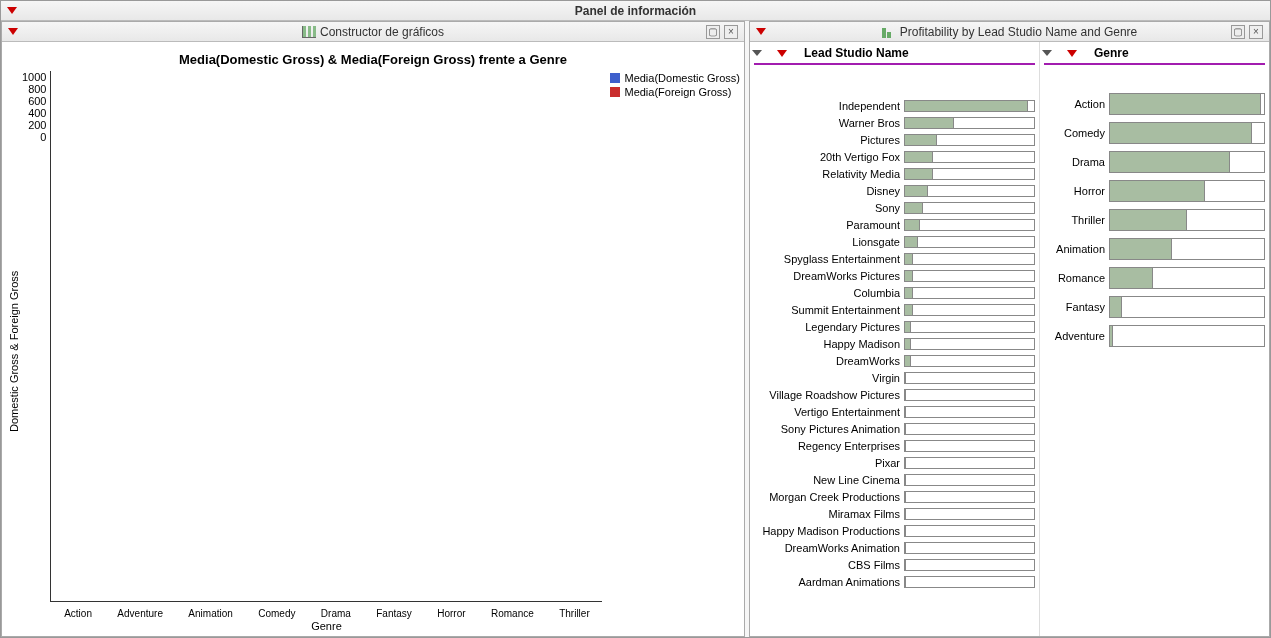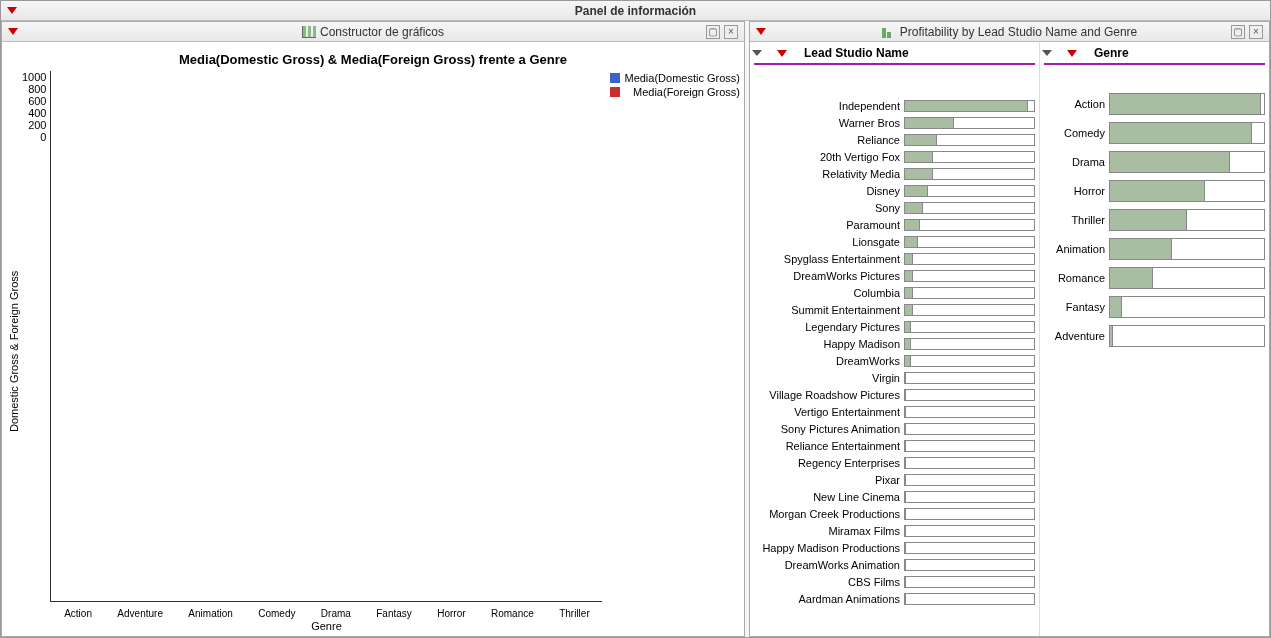--- a/index.html
+++ b/index.html
@@ -31,21 +31,21 @@
   .ylabels { display:flex; flex-direction:column; justify-content:flex-start; align-items:flex-end; padding:0 4px 0 0; font-size:11px; height:100%; }
   .plot { flex:1; border-left:1px solid #333; border-bottom:1px solid #333; position:relative; margin-bottom:18px; }
   .bars { position:absolute; left:0; bottom:0; width:100%; height:100%; display:flex; align-items:flex-end; justify-content:space-around; padding:0 6px; }
   .bar-group { display:flex; align-items:flex-end; gap:3px; }
   .bar { width:14px; }
   .bar.blue { background:#3e5fcc; }
   .bar.red  { background:#c92d2d; }
   .xlabels { position:absolute; left:0; bottom:-18px; width:100%; display:flex; justify-content:space-around; font-size:10px; }
   .xaxis-title { text-align:center; font-size:11px; margin-top:0px; }
   .legend { position:absolute; right:4px; top:30px; font-size:11px; }
-  .legend-row { display:flex; align-items:center; gap:4px; margin-bottom:2px;justify-content:space-between; }
+  .legend-row { display:flex; align-items:center; gap:4px; margin-bottom:2px; }
   .swatch { width:10px; height:10px; display:inline-block; }
   .swatch.blue { background:#3e5fcc; }
   .swatch.red  { background:#c92d2d; }
   
   .right-body { display:flex; width:100%; }
   .subpanel { flex:1; border-right:1px solid #ddd; display:flex; flex-direction:column; padding:2px 4px; overflow:hidden; }
   .subpanel:last-child { border-right:none; }
   .sub-header { display:flex; align-items:center; gap:17px; font-weight:bold; font-size:12px; border-bottom:2px solid #a21caf; padding:2px 0 3px 0; margin-bottom:4px; }
   .disc-btn { width:0;height:0;border-top:5px solid transparent; border-bottom:5px solid transparent; border-left:6px solid #555; transform:rotate(90deg); display:inline-block; cursor:pointer;}
   .rowbar { display:flex; align-items:center; height:17px; }
@@ -197,21 +197,21 @@
                   <div class="hbar" style="width: 95%;"></div>
                 </div>
               </div>
               <div class="rowbar">
                 <div class="lbl">Warner Bros</div>
                 <div class="hbar-wrap">
                   <div class="hbar" style="width: 38%;"></div>
                 </div>
               </div>
               <div class="rowbar">
-                <div class="lbl">Reliance</div>
+                <div class="lbl">Pictures</div>
                 <div class="hbar-wrap">
                   <div class="hbar" style="width: 25%;"></div>
                 </div>
               </div>
               <div class="rowbar">
                 <div class="lbl">20th Vertigo Fox</div>
                 <div class="hbar-wrap">
                   <div class="hbar" style="width: 22%;"></div>
                 </div>
               </div>
@@ -300,26 +300,20 @@
                 </div>
               </div>
               <div class="rowbar">
                 <div class="lbl">Vertigo Entertainment</div>
                 <div class="hbar-wrap">
                   <div class="hbar" style="width: 0%;"></div>
                 </div>
               </div>
               <div class="rowbar">
                 <div class="lbl">Sony Pictures Animation</div>
-                <div class="hbar-wrap">
-                  <div class="hbar" style="width: 0%;"></div>
-                </div>
-              </div>
-              <div class="rowbar">
-                <div class="lbl">Reliance Entertainment</div>
                 <div class="hbar-wrap">
                   <div class="hbar" style="width: 0%;"></div>
                 </div>
               </div>
               <div class="rowbar">
                 <div class="lbl">Regency Enterprises</div>
                 <div class="hbar-wrap">
                   <div class="hbar" style="width: 0%;"></div>
                 </div>
               </div>

